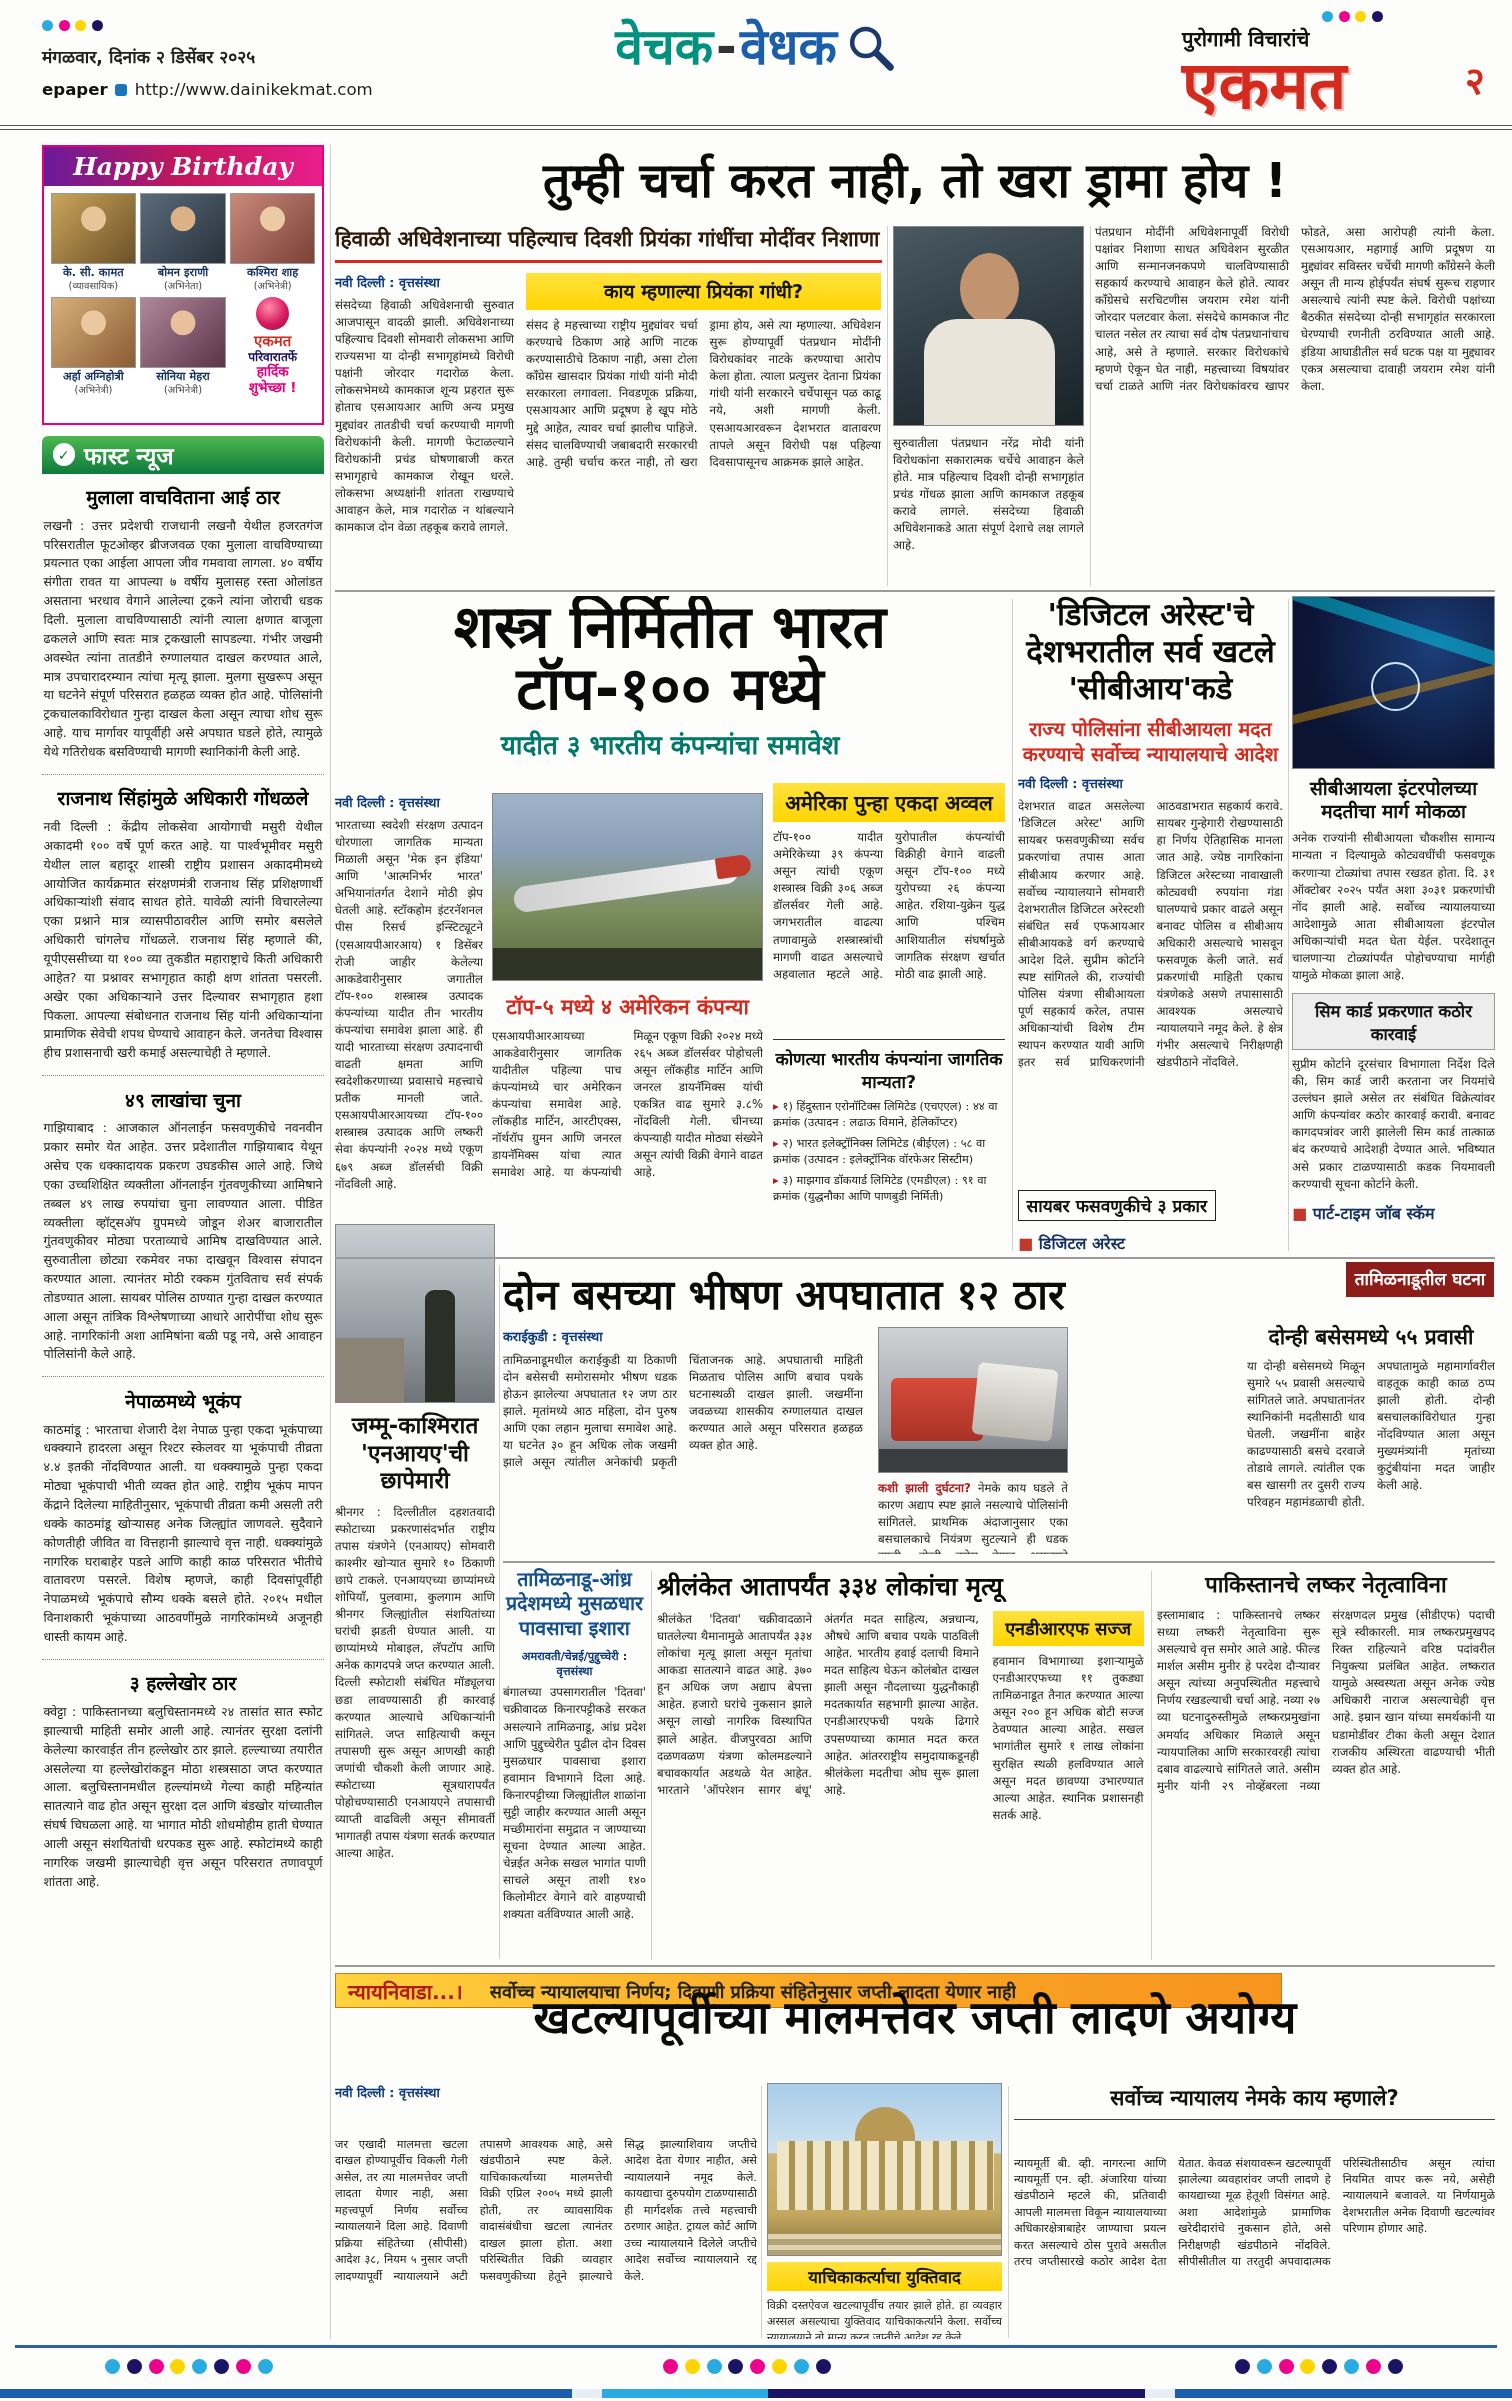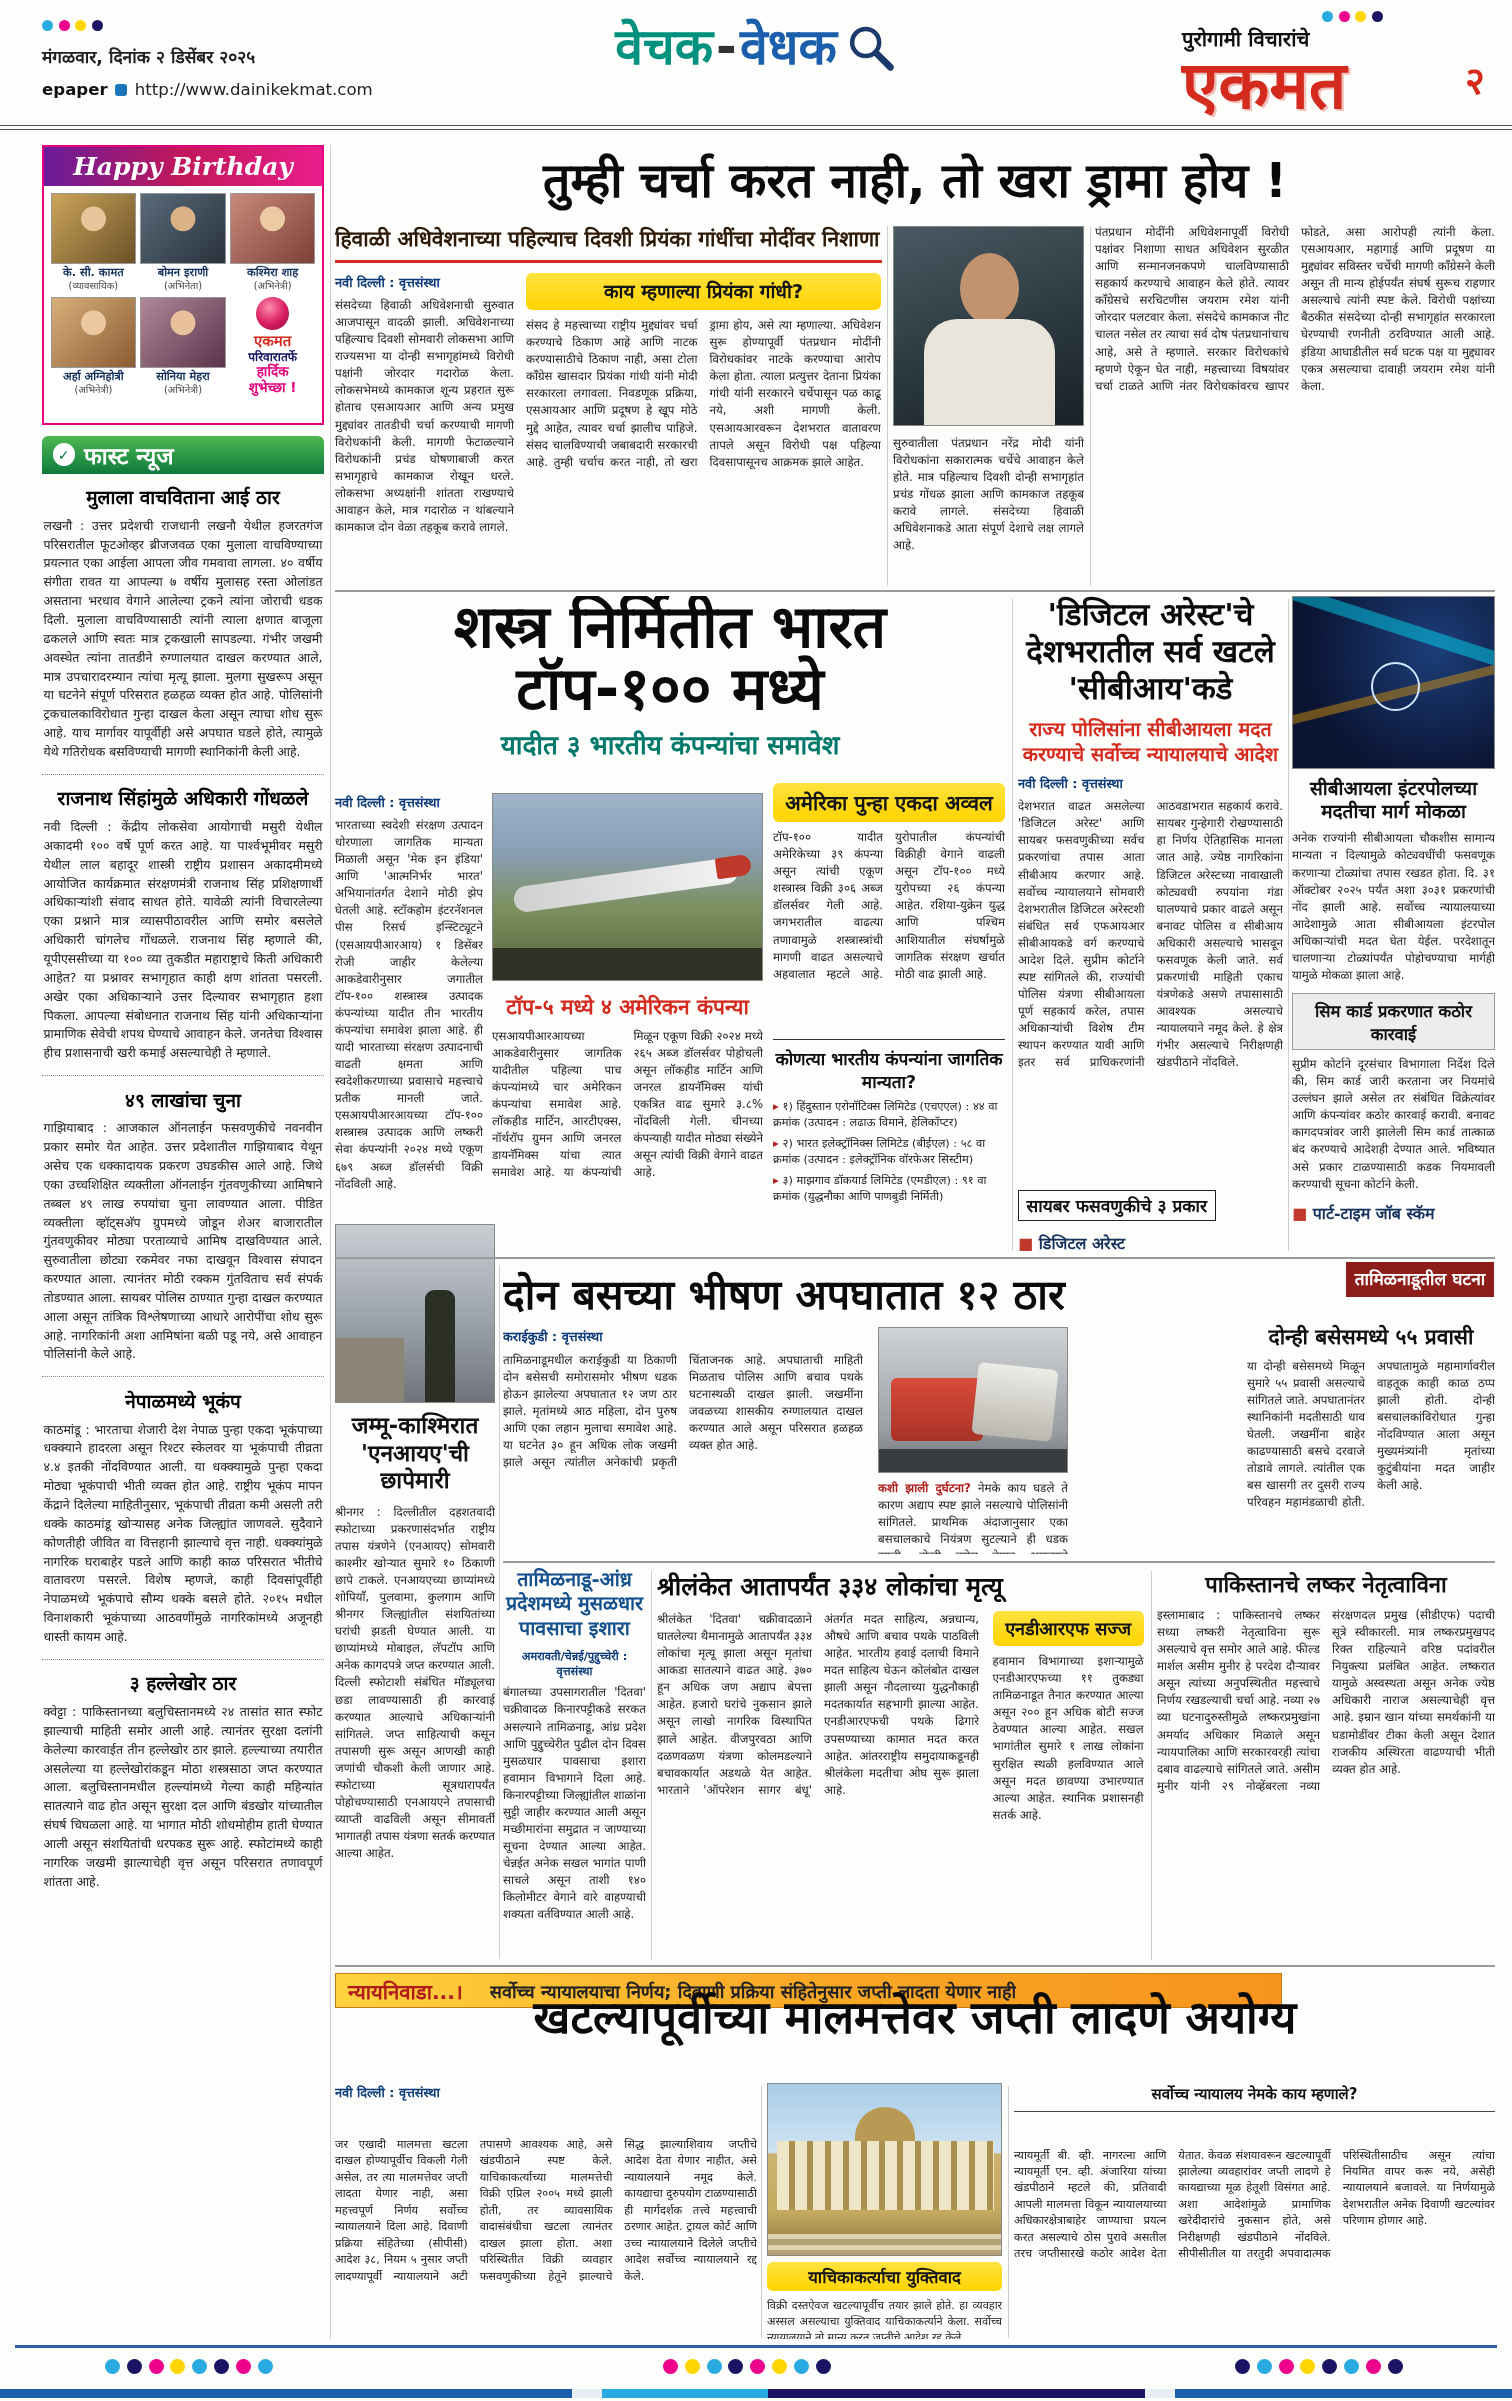--- a/index.html
+++ b/index.html
@@ -13,21 +13,21 @@
   .cols2{column-count:2;column-gap:12px;}
   .cols3{column-count:3;column-gap:12px;margin-top:36px;}
   .byline{font-weight:800;font-size:12.8px;color:#0d3b7a;margin:0 0 6px;}
   .dots span{width:11.3px;height:11.3px;border-radius:50%;display:inline-block;margin-right:5.3px;}
   .dots.big span{width:15px;height:15px;margin-right:6.8px;}
   .hrule{background:#9a9a9a;height:1.5px;}
   .vrule{background:#cfcfcf;width:0.8px;}
   .kicker{font-size:21px;font-weight:800;color:#2d1a08;border-bottom:3px solid #d42b1e;
           padding-bottom:7.5px;white-space:nowrap;overflow:hidden;}
   .ybox-title{background:linear-gradient(180deg,#ffe23e,#ffd400);padding:5.3px 7.5px;font-size:19px;
-              font-weight:800;text-align:center;color:#141414;border-radius:6px;}
+              font-weight:800;text-align:center;color:#141414;}
   .subhead-rule{font-size:22px;font-weight:800;text-align:center;margin:0 0 9px;padding-bottom:7.5px;
                 border-bottom:2.3px solid #d42b1e;white-space:nowrap;overflow:hidden;}
   
   .bday{border:2.3px solid #e5007d;height:280px;box-sizing:border-box;background:#fff;}
   .bday-head{height:39px;background:linear-gradient(90deg,#6a1b9a,#c2185b,#e91e8c);color:#fff;
              font-size:25px;font-weight:800;font-style:italic;display:flex;align-items:center;
              justify-content:center;font-family:"DejaVu Serif","Liberation Serif",serif;}
   .bday-grid{display:grid;grid-template-columns:repeat(3,1fr);gap:4.5px;padding:6.8px;}
   .bcell{text-align:center;}
   .bphoto{height:69px;border:0.8px solid #999;}
@@ -316,21 +316,21 @@
   <div style="position:absolute;left:87px;top:22.6px;width:60px;height:35px;background:#b89a55;border-radius:30px 30px 0 0;"></div>
   <div style="position:absolute;left:9px;top:57px;width:217px;height:69px;background:repeating-linear-gradient(90deg,#efe6c8 0 12px,#a9914f 12px 18px);"></div>
   <div style="position:absolute;left:0;bottom:0;width:100%;height:21px;background:repeating-linear-gradient(180deg,#ded3ae 0 5.3px,#b3a276 5.3px 10.5px);"></div>
 </figure>
 <div class="abs" style="left:767px;top:2262px;width:235px;height:77px;overflow:hidden;">
   <div class="ybox-title" style="font-size:16.6px;padding:3px 6px;">याचिकाकर्त्याचा युक्तिवाद</div>
   <p class="bt jt" style="margin-top:7px;font-size:11px;">विक्री दस्तऐवज खटल्यापूर्वीच तयार झाले होते. हा व्यवहार अस्सल असल्याचा युक्तिवाद याचिकाकर्त्याने केला. सर्वोच्च न्यायालयाने तो मान्य करत जप्तीचे आदेश रद्द केले.</p>
 </div>
 
 <section class="abs" style="left:1014px;top:2083px;width:481px;height:256px;overflow:hidden;">
-  <h3 style="font-size:15px;font-weight:800;text-align:center;margin:0 0 9px;border-bottom:1.5px solid #444;padding-bottom:7.5px;">सर्वोच्च न्यायालय नेमके काय म्हणाले?</h3>
+  <h3 style="font-size:21px;font-weight:800;text-align:center;margin:0 0 9px;border-bottom:1.5px solid #444;padding-bottom:7.5px;">सर्वोच्च न्यायालय नेमके काय म्हणाले?</h3>
   <p class="bt jt cols3" style="height:203px;overflow:hidden;font-size:11.3px;">न्यायमूर्ती बी. व्ही. नागरत्ना आणि न्यायमूर्ती एन. व्ही. अंजारिया यांच्या खंडपीठाने म्हटले की, प्रतिवादी आपली मालमत्ता विकून न्यायालयाच्या अधिकारक्षेत्राबाहेर जाण्याचा प्रयत्न करत असल्याचे ठोस पुरावे असतील तरच जप्तीसारखे कठोर आदेश देता येतात. केवळ संशयावरून खटल्यापूर्वी झालेल्या व्यवहारांवर जप्ती लादणे हे कायद्याच्या मूळ हेतूशी विसंगत आहे. अशा आदेशांमुळे प्रामाणिक खरेदीदारांचे नुकसान होते, असे निरीक्षणही खंडपीठाने नोंदविले. सीपीसीतील या तरतुदी अपवादात्मक परिस्थितीसाठीच असून त्यांचा नियमित वापर करू नये, असेही न्यायालयाने बजावले. या निर्णयामुळे देशभरातील अनेक दिवाणी खटल्यांवर परिणाम होणार आहे.</p>
 </section>
 
 <div class="abs vrule" style="left:330px;top:145px;height:2194px;"></div>
 <div class="abs vrule" style="left:887px;top:226px;height:360px;"></div>
 <div class="abs vrule" style="left:1090px;top:226px;height:360px;"></div>
 <div class="abs vrule" style="left:1012px;top:599px;height:652px;"></div>
 <div class="abs vrule" style="left:1288px;top:599px;height:652px;"></div>
 <div class="abs vrule" style="left:499px;top:1265px;height:694px;"></div>
 <div class="abs vrule" style="left:651px;top:1571px;height:389px;"></div>

